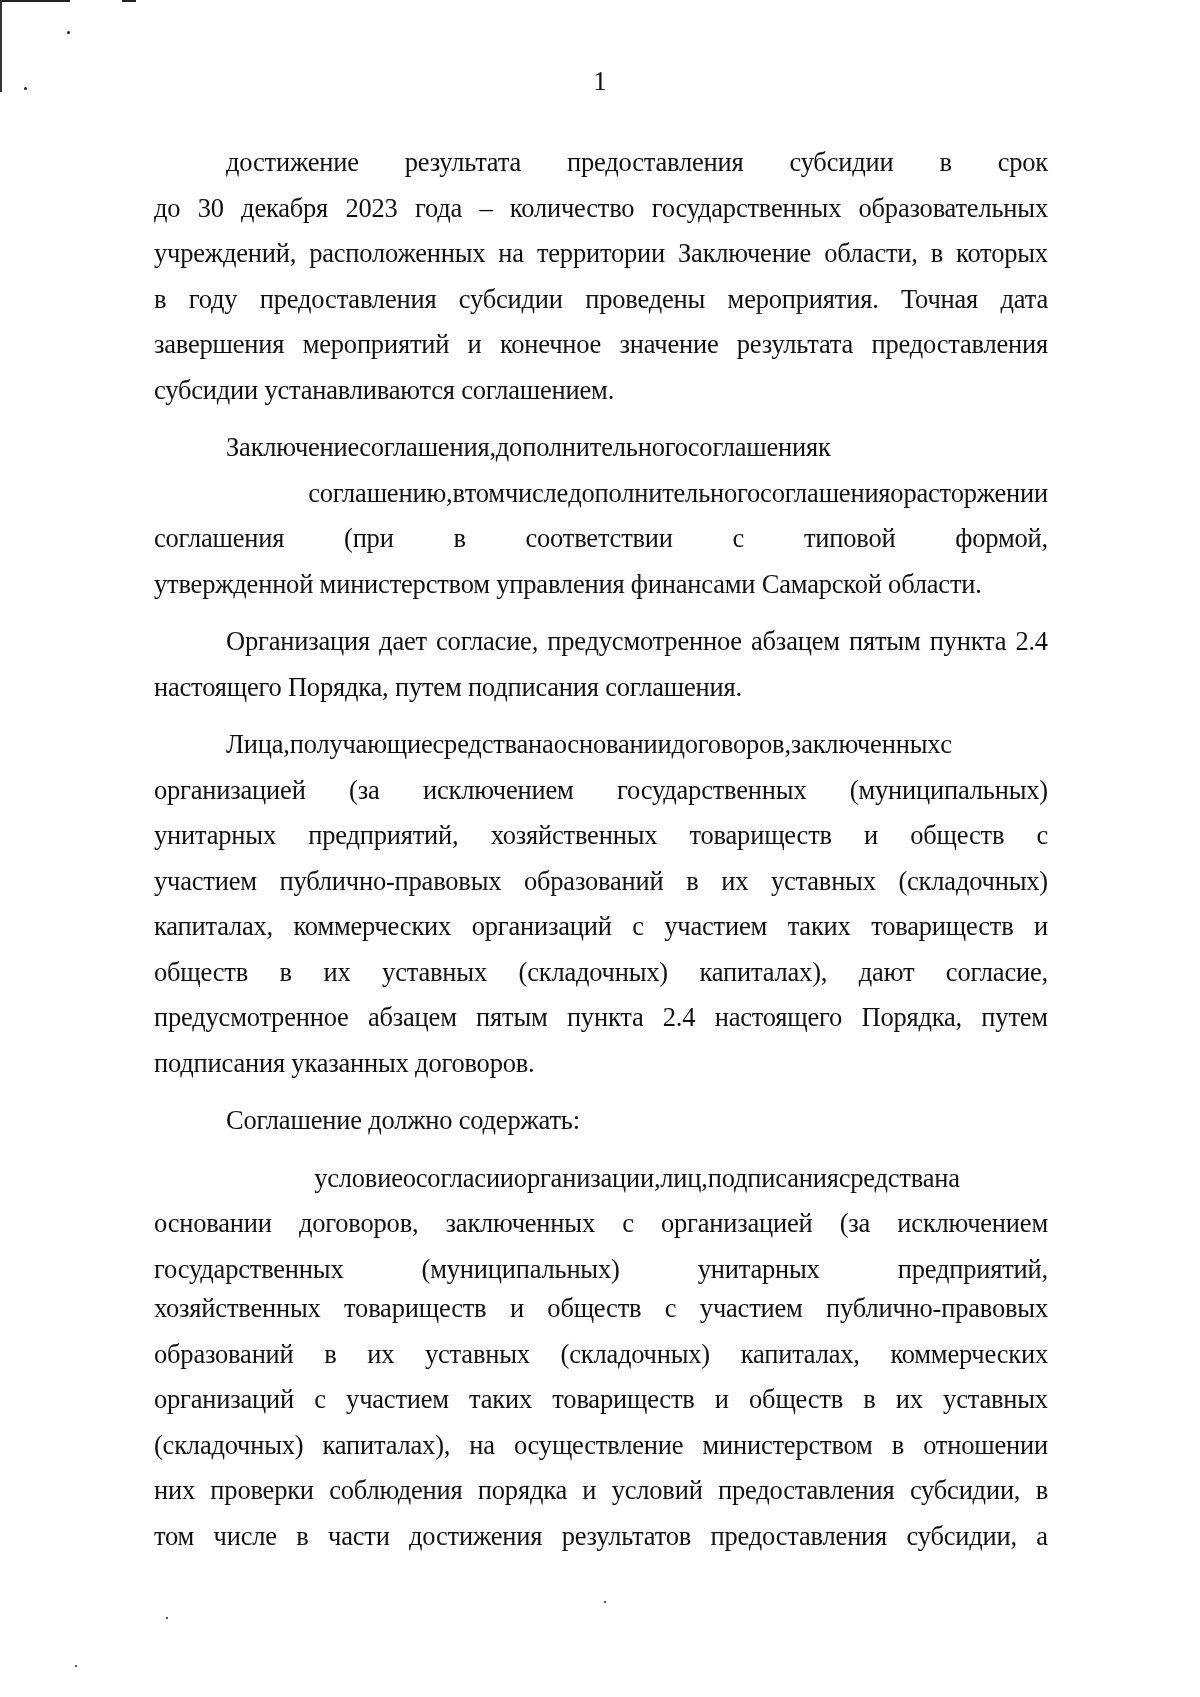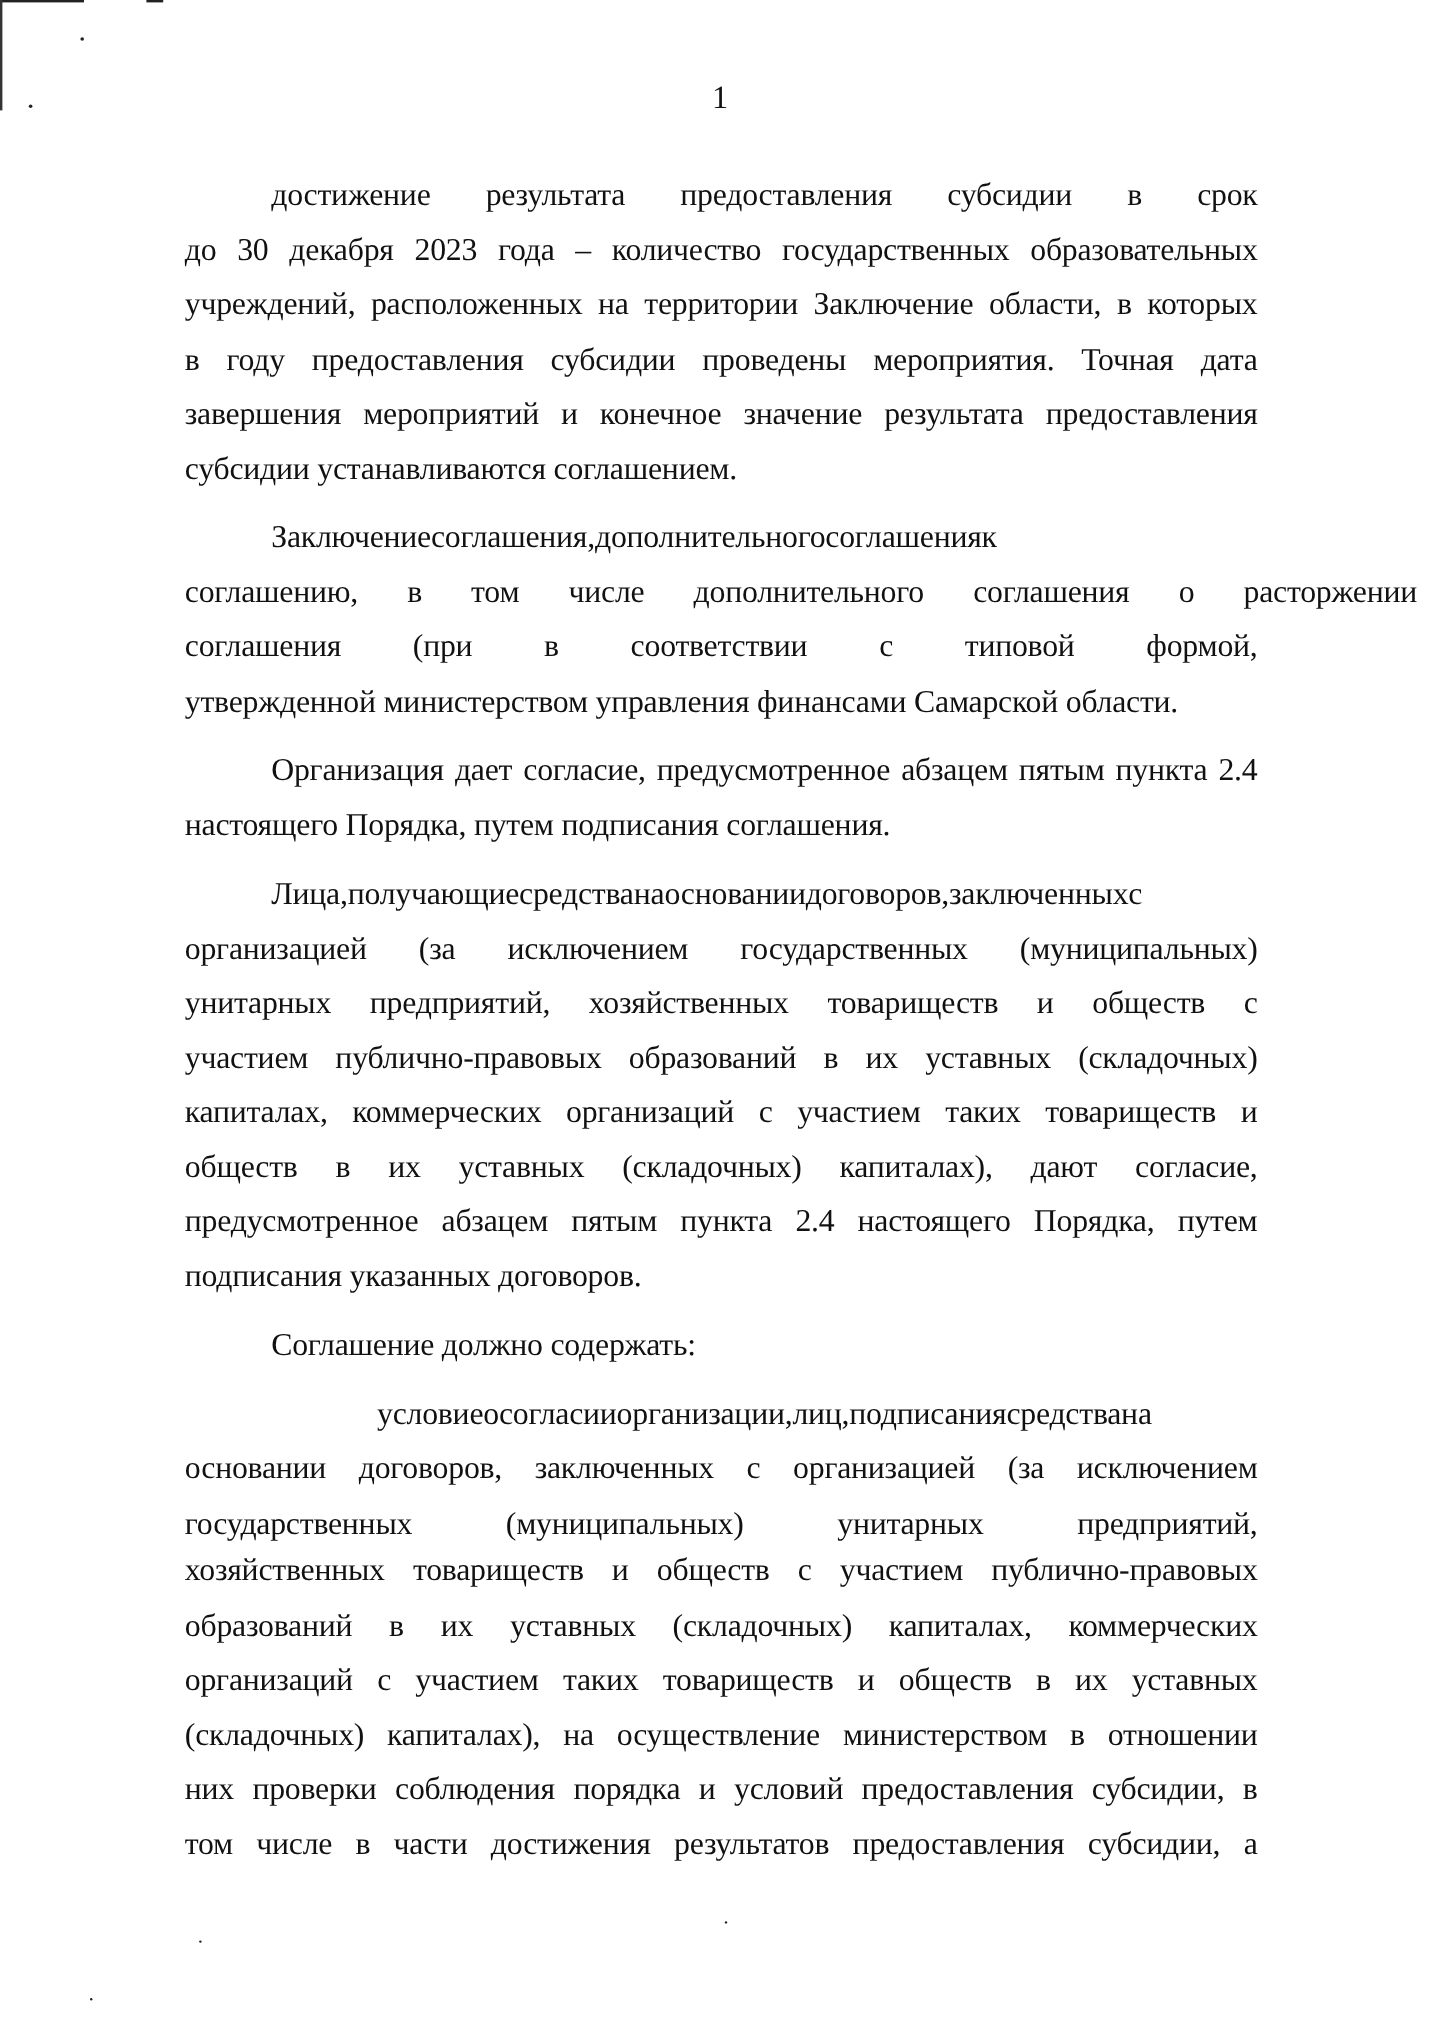--- a/index.html
+++ b/index.html
@@ -140,21 +140,21 @@
   </p>
 
   <p class="para" style="text-indent:0">
     <span class="line first" style="display: flex; justify-content: flex-start;">
         <span>Заключение</span>
         <span>соглашения,</span>
         <span>дополнительного</span>
         <span>соглашения</span>
         <span>к</span>
       </span>
-    <span class="line" style="display: flex; justify-content: flex-start; gap: 41px;">
+    <span class="line" style="display: flex; justify-content: flex-end;">
         <span>соглашению,</span>
         <span>в</span>
         <span>том</span>
         <span>числе</span>
         <span>дополнительного</span>
         <span>соглашения</span>
         <span>о</span>
         <span>расторжении</span>
       </span>
     <span class="line" style="display: flex; justify-content: space-between;">

